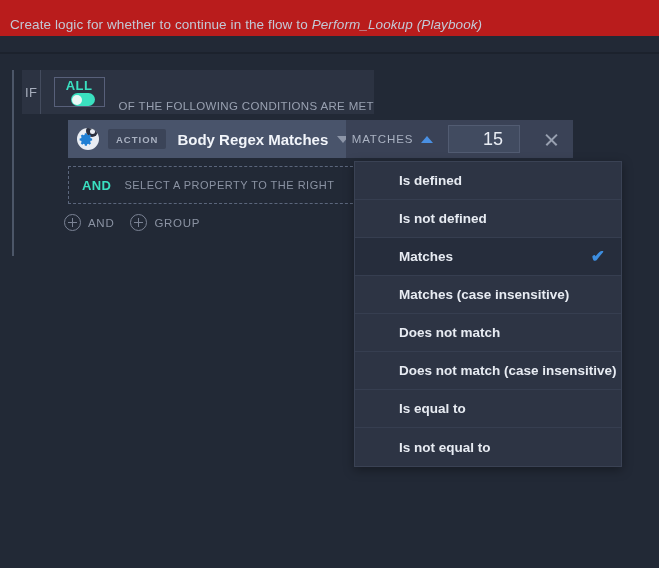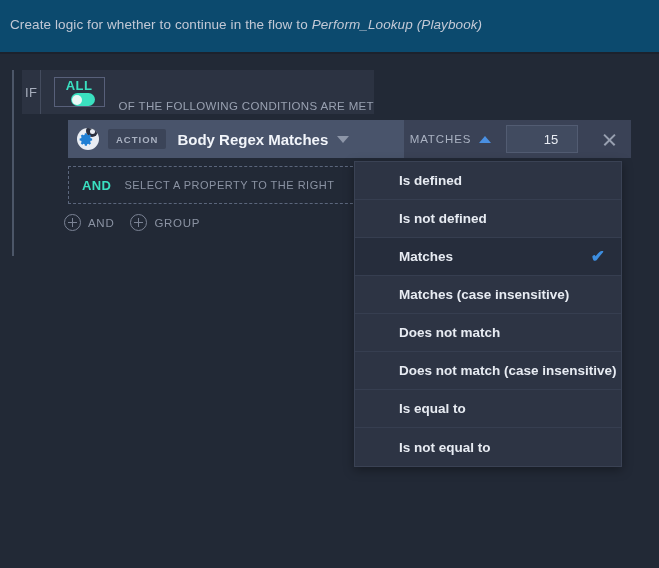--- a/index.html
+++ b/index.html
@@ -15,22 +15,22 @@
     color: #c8cedb;
     position: relative;
     -webkit-font-smoothing: antialiased;
   }
 
   
   .header-bar {
     position: absolute;
     left: 0; top: 0;
     width: 659px;
-    height: 52px;
-    background: #0c4a6e;
+    height: 36px;
+    background: #b91c1c;
     box-sizing: border-box;
   }
   .header-title {
     position: absolute;
     left: 10px;
     top: 17px;
     font-size: 13.5px;
     color: #c3c9d6;
     letter-spacing: .1px;
     white-space: nowrap;
@@ -131,21 +131,21 @@
   
   .cond-row {
     position: absolute;
     left: 68px;
     top: 66px;
     height: 38px;
     display: flex;
     align-items: stretch;
   }
   .prop-chip {
-    width: 336px;
+    width: 278px;
     background: #49546b;
     display: flex;
     align-items: center;
     box-sizing: border-box;
     padding-left: 9px;
   }
   .prop-icon {
     width: 22px; height: 22px;
     border-radius: 50%;
     background: #e9edf3;
@@ -228,21 +228,21 @@
     justify-content: center;
   }
   .val-input {
     width: 72px;
     height: 28px;
     background: #414b60;
     border: 1px solid #525c72;
     box-sizing: border-box;
     color: #e8ecf3;
     font-family: "Liberation Sans", sans-serif;
-    font-size: 13px;
+    font-size: 18px;
     text-align: center;
     outline: none;
     padding-left: 20px;
   }
   .close-cell {
     width: 44px;
     background: #3a4256;
     display: flex;
     align-items: center;
     justify-content: center;

